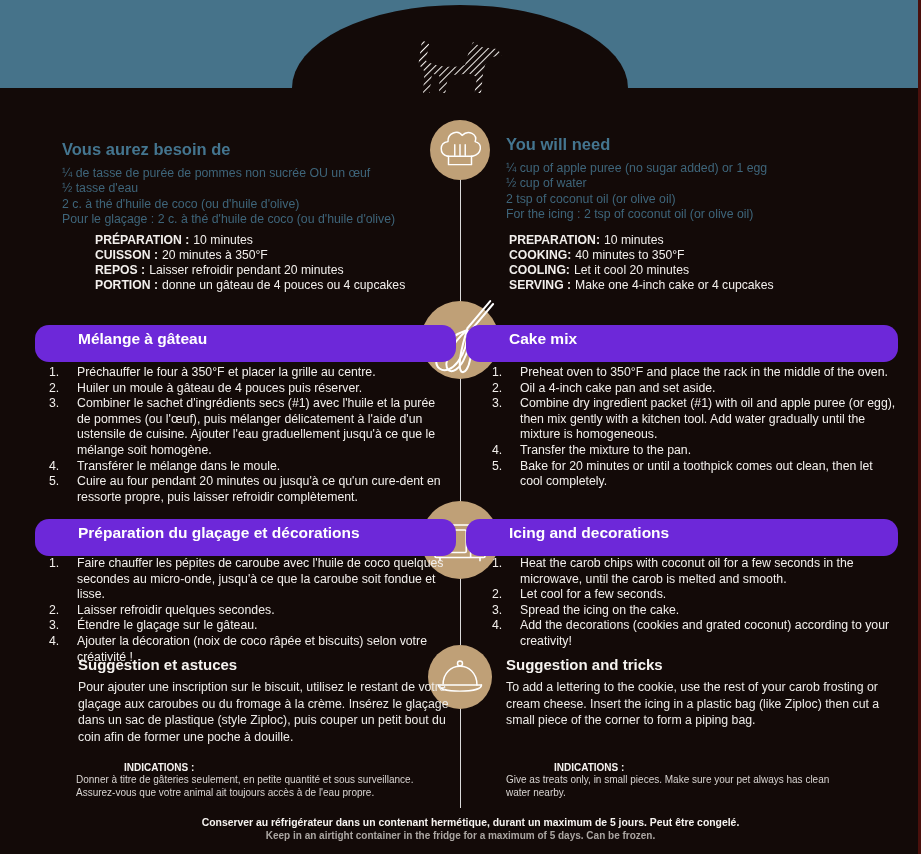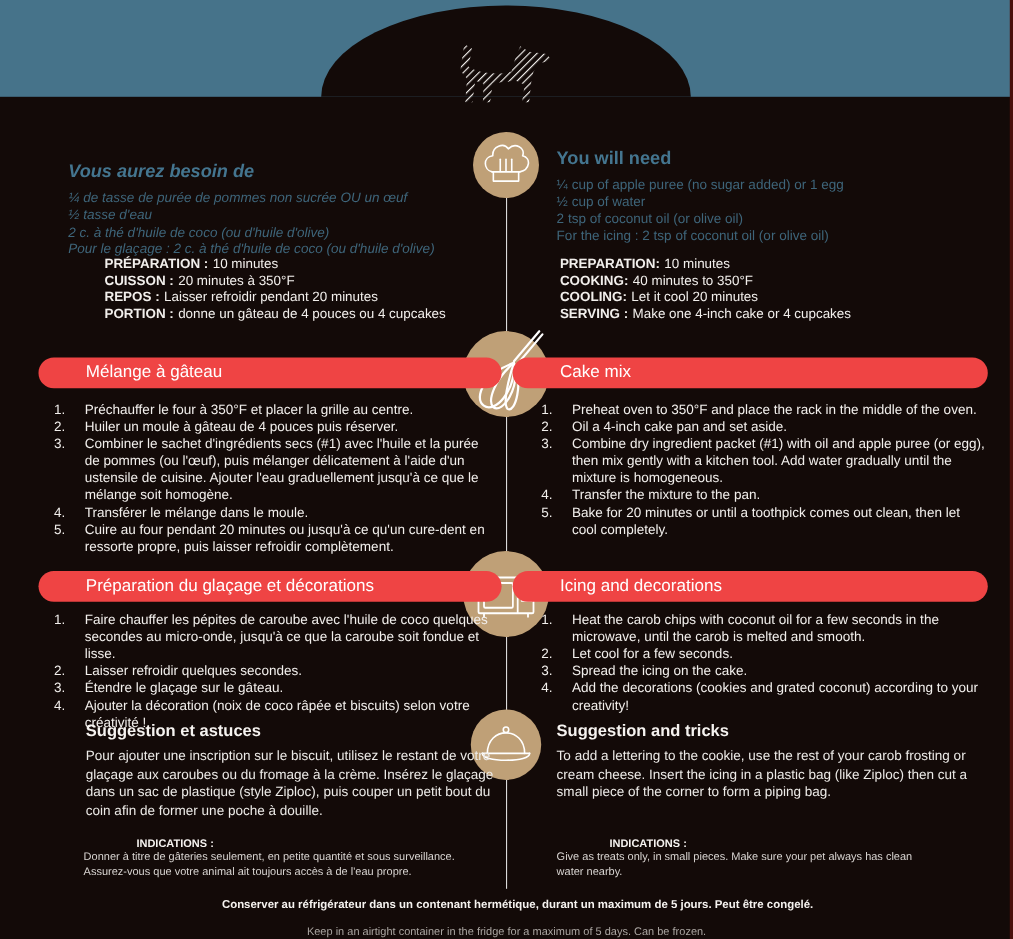--- a/index.html
+++ b/index.html
@@ -17,33 +17,33 @@
   .vline{position:absolute;left:460px;top:150px;width:1px;height:658px;background:rgba(255,255,255,.85);}
   .icon-circle{position:absolute;border-radius:50%;background:#bfa077;
                display:flex;align-items:center;justify-content:center;overflow:visible;}
   .c-chef{left:430px;top:120px;width:60px;height:60px;}
   .c-whisk{left:421px;top:301px;width:78px;height:78px;}
   .c-micro{left:421px;top:501px;width:78px;height:78px;}
   .c-cloche{left:428px;top:645px;width:64px;height:64px;}
   .icon-circle svg{overflow:visible;}
 
   .ing-block{position:absolute;width:390px;}
-  .ing-fr{left:62px;top:147px;font-style:italic;}
+  .ing-fr{left:62px;top:140px;}
   .ing-en{left:506px;top:135px;}
   .ing-title{font-size:16.5px;font-weight:700;color:#44758f;margin:0 0 7px 0;}
   .ing-item{font-size:12.3px;line-height:15.4px;color:#3e657a;}
 
   .prep-block{position:absolute;width:395px;}
   .prep-fr{left:68px;top:233px;margin-left:27px;}
   .prep-en{left:509px;top:233px;}
   .prep-row{font-size:12.2px;line-height:14.9px;color:#f2efec;}
   .prep-label{font-weight:700;margin-right:4px;}
 
-  .band{position:absolute;height:28px;background:#ef4444;border-radius:14px;
-        font-size:15.5px;font-weight:400;color:#ffffff;line-height:28px;padding-left:43px;box-sizing:border-box;}
+  .band{position:absolute;height:37px;background:#6d28d9;border-radius:14px;
+        font-size:15.5px;font-weight:700;color:#ffffff;line-height:28px;padding-left:43px;box-sizing:border-box;}
   .band-fr1{left:35px;top:325px;width:421px;}
   .band-en1{left:466px;top:325px;width:432px;}
   .band-fr2{left:35px;top:519px;width:421px;}
   .band-en2{left:466px;top:519px;width:432px;}
 
   ol.steps{position:absolute;list-style:none;counter-reset:step;margin:0;padding:0;
            font-size:12.3px;line-height:15.6px;color:#f2efec;}
   ol.steps li{position:relative;padding-left:31px;counter-increment:step;}
   ol.steps li::before{content:counter(step) ".";position:absolute;left:3px;}
   .steps-fr1{left:46px;top:365px;width:402px;}
@@ -58,21 +58,21 @@
   .sug-body{font-size:12.3px;line-height:16.6px;color:#eceae7;}
 
   .ind-block{position:absolute;width:385px;}
   .ind-fr{left:76px;top:762px;}
   .ind-en{left:506px;top:762px;}
   .ind-title{font-size:10px;font-weight:700;margin:0 0 1px 0;color:#f6f3f0;padding-left:48px;}
   .ind-line{font-size:10px;line-height:12.6px;color:#d9d5d2;}
 
   .footer{position:absolute;left:0;top:817px;width:921px;text-align:center;}
   .footer-fr{font-size:10.4px;font-weight:700;color:#f6f3f0;margin-left:20px;}
-  .footer-en{font-size:10px;color:#aba6a2;margin-top:14px;}
+  .footer-en{font-size:10px;color:#aba6a2;margin-top:2px;font-weight:bold;}
 </style>
 </head>
 <body>
 
 <div class="page">
 
   <div class="top-band"></div>
   <div class="dome"></div>
 
   <svg class="dog-svg" width="104" height="66" viewBox="0 0 104 66">

